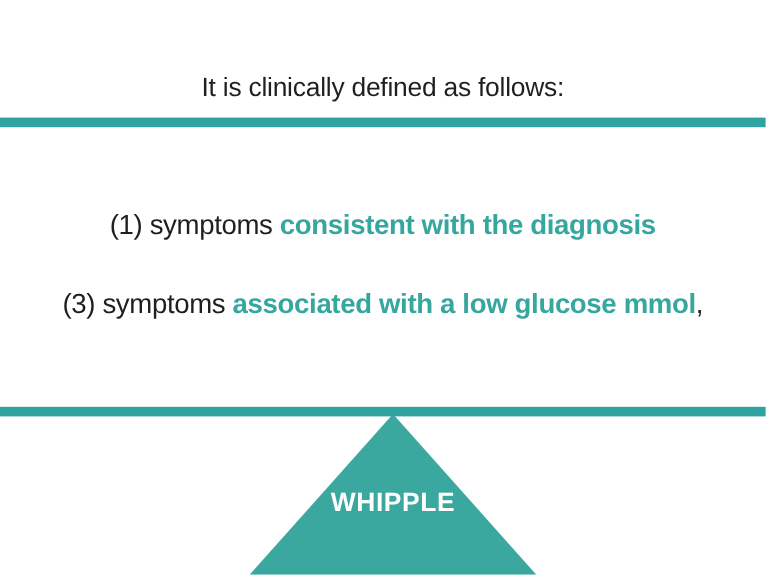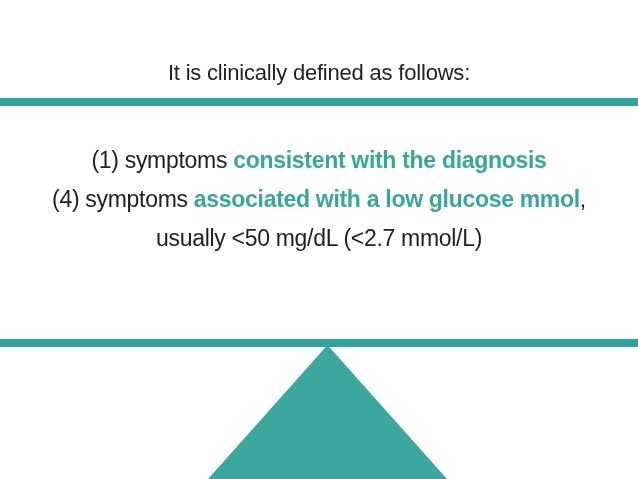--- a/index.html
+++ b/index.html
@@ -26,21 +26,21 @@
   }
   .rule-top { top: 98px; }
   .rule-bottom { top: 339px; }
   .definition {
     position: absolute; top: 141px; left: 0; width: 100%;
     text-align: center;
     font-size: 23px; line-height: 39px;
     letter-spacing: -0.3px;
     color: var(--text, #1f1f1f);
   }
-  .def-line { white-space: nowrap; }
+  .def-line { white-space: nowrap; margin-top: 27px; }
   .hl {
     color: var(--teal-text, #35a79e);
     font-weight: bold;
   }
   .triangle-wrap {
     position: absolute; left: 208px; top: 345px;
     width: 239px; height: 134px;
   }
   .triangle-wrap svg { display: block; }
   .tri-poly { fill: var(--triangle, #3aa89f); }
@@ -57,28 +57,28 @@
 <body>
 
 <div class="slide">
 
   <div class="title">It is clinically defined as follows:</div>
 
   <div class="rule rule-top"></div>
 
   <div class="definition">
       <div class="def-line"><span class="plain">(1) symptoms </span><span class="hl">consistent with the diagnosis</span></div>
-      <div class="def-line"><span class="plain">(4) symptoms </span><span class="hl">associated with a low glucose mmol</span><span class="plain">,</span></div>
-      <div class="def-line"><span class="plain">usually &lt;50 mg/dL (&lt;2.7 mmol/L)</span></div>
+      <div class="def-line"><span class="plain">(3) symptoms </span><span class="hl">associated with a low glucose mmol</span><span class="plain">,</span></div>
     </div>
 
   <div class="rule rule-bottom"></div>
 
   <div class="triangle-wrap">
     <svg width="239" height="134" viewBox="0 0 239 134">
       <polygon class="tri-poly" points="119.5,0 0,134 239,134"></polygon>
     </svg>
   </div>
 
   <div class="triangle-label">
+    <div>WHIPPLE</div>
   </div>
 
 </div>
 
 </body></html>

